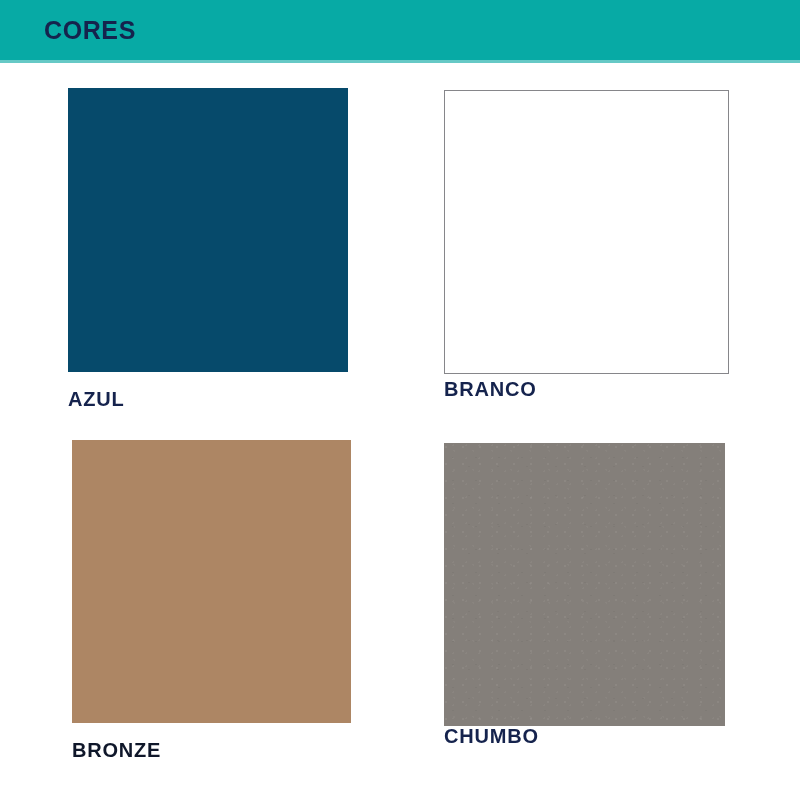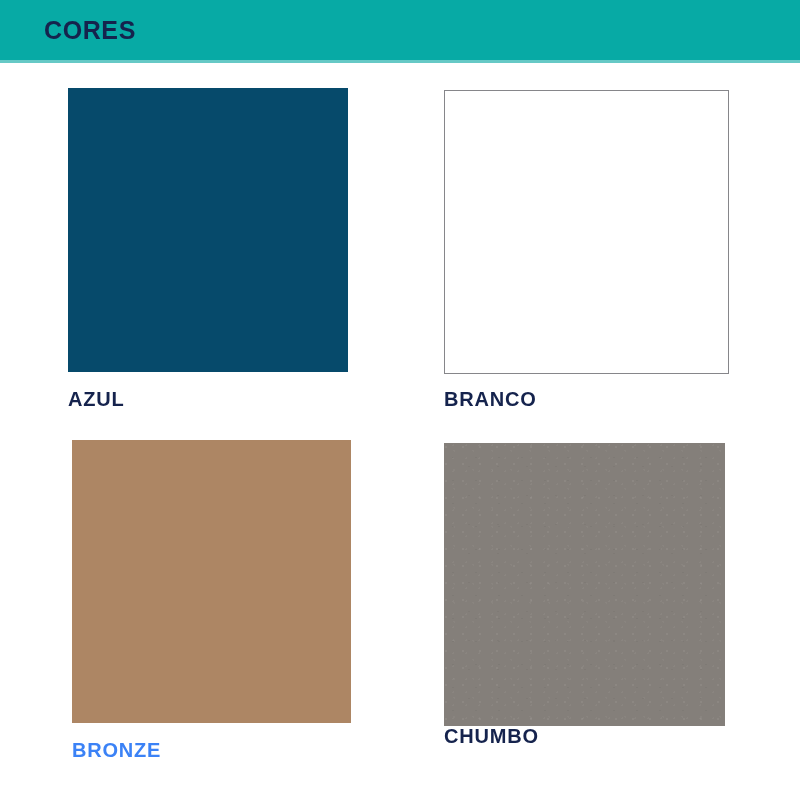--- a/index.html
+++ b/index.html
@@ -89,21 +89,21 @@
   }
 
   
   #cell-azul    { left: 68px;  top: 25px;  width: 280px; }
   #cell-azul   .swatch-chip  { width: 280px; height: 284px; }
   #cell-azul   .swatch-label { top: 300px; }
 
   
   #cell-branco  { left: 444px; top: 27px;  width: 285px; }
   #cell-branco .swatch-chip  { width: 285px; height: 284px; }
-  #cell-branco .swatch-label { top: 298px; }
+  #cell-branco .swatch-label { top: 288px; }
 
   
   #cell-bronze  { left: 72px;  top: 377px; width: 279px; }
   #cell-bronze .swatch-chip  { width: 279px; height: 283px; }
   #cell-bronze .swatch-label { top: 299px; }
 
   
   #cell-chumbo  { left: 444px; top: 380px; width: 281px; }
   #cell-chumbo .swatch-chip  { width: 281px; height: 283px; }
   #cell-chumbo .swatch-label { top: 282px; }
@@ -139,21 +139,21 @@
       <div class="swatch-label" style="color: rgb(21, 35, 77);">AZUL</div>
     </div>
 
     <div class="swatch-cell" id="cell-branco">
       <div class="swatch-chip bordered" style="background: rgb(255, 255, 255); border-color: rgb(134, 134, 138);"></div>
       <div class="swatch-label" style="color: rgb(21, 35, 77);">BRANCO</div>
     </div>
 
     <div class="swatch-cell" id="cell-bronze">
       <div class="swatch-chip" style="background: rgb(173, 134, 100);"></div>
-      <div class="swatch-label" style="color: #3b82f6;">BRONZE</div>
+      <div class="swatch-label" style="color: #0f172a;">BRONZE</div>
     </div>
 
     <div class="swatch-cell" id="cell-chumbo">
       <div class="swatch-chip" style="background: rgb(132, 127, 122);">
         <div class="grain"></div>
       </div>
       <div class="swatch-label" style="color: rgb(21, 35, 77);">CHUMBO</div>
     </div>
 
   </div>

